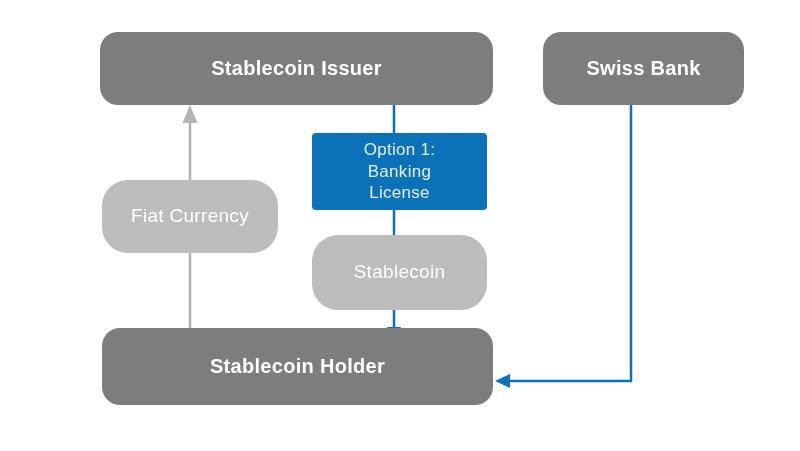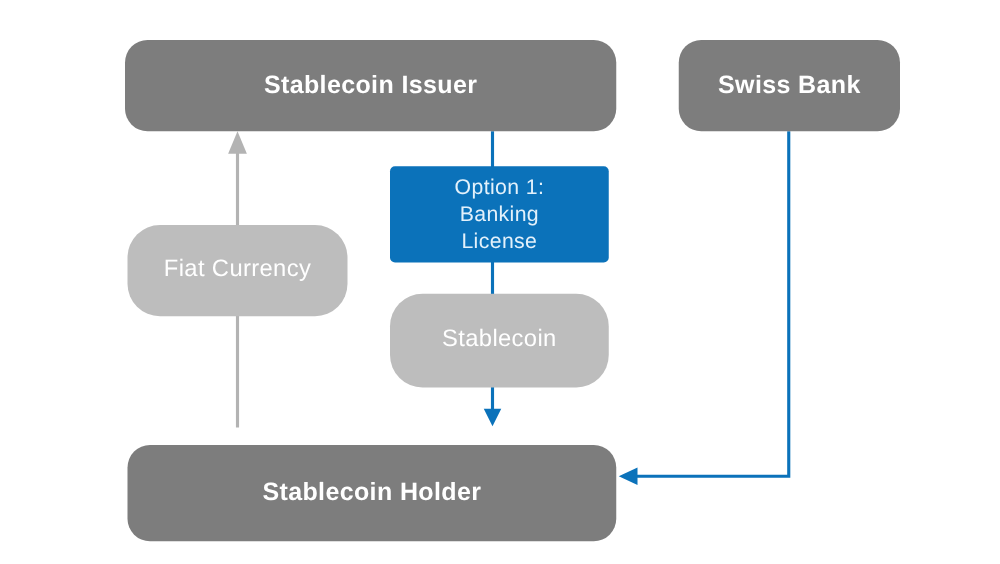--- a/index.html
+++ b/index.html
@@ -50,26 +50,26 @@
   }
   .blue {
     background: #0b72ba;
     border-radius: 4px;
     font-weight: 400;
     font-size: 17px;
     color: #e3f1fb;
   }
   
   #node-issuer     { left: 100px; top: 32px;  width: 393px; height: 73px; }
-  #node-swiss-bank { left: 543px; top: 32px;  width: 177px; height: 73px; }
+  #node-swiss-bank { left: 543px; top: 32px;  width: 201px; height: 73px; }
   #node-option1    { left: 312px; top: 133px; width: 175px; height: 77px; }
   #node-option2    { left: 543px; top: 136px; width: 180px; height: 78px; }
   #node-fiat       { left: 102px; top: 180px; width: 176px; height: 73px; }
   #node-stablecoin { left: 312px; top: 235px; width: 175px; height: 75px; }
-  #node-holder     { left: 102px; top: 356px; width: 391px; height: 77px; }
+  #node-holder     { left: 102px; top: 328px; width: 391px; height: 77px; }
 </style>
 </head>
 <body>
 
 <div class="canvas">
 
   <svg class="connectors" width="800" height="451" viewBox="0 0 800 451">
 
     <g>
       <line x1="190" y1="342" x2="190" y2="118" stroke="#b3b3b3" stroke-width="2.5"></line>

